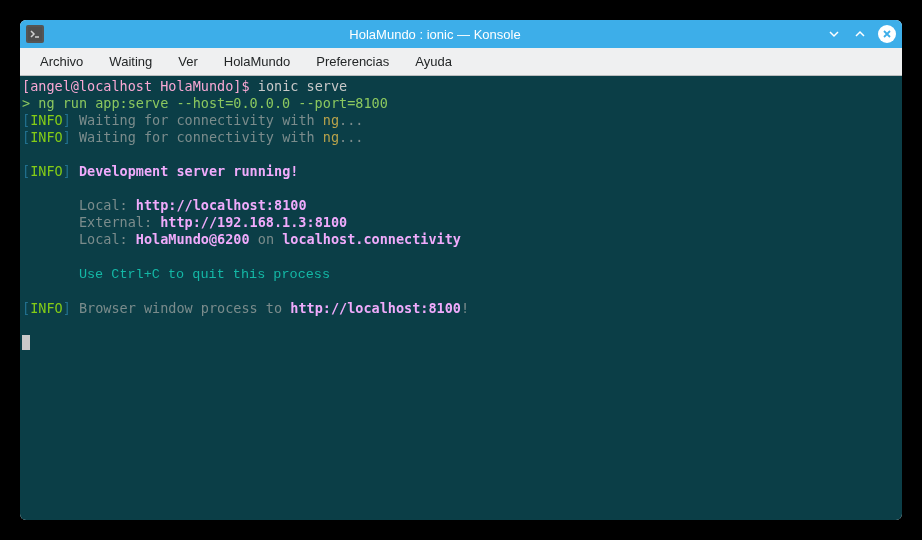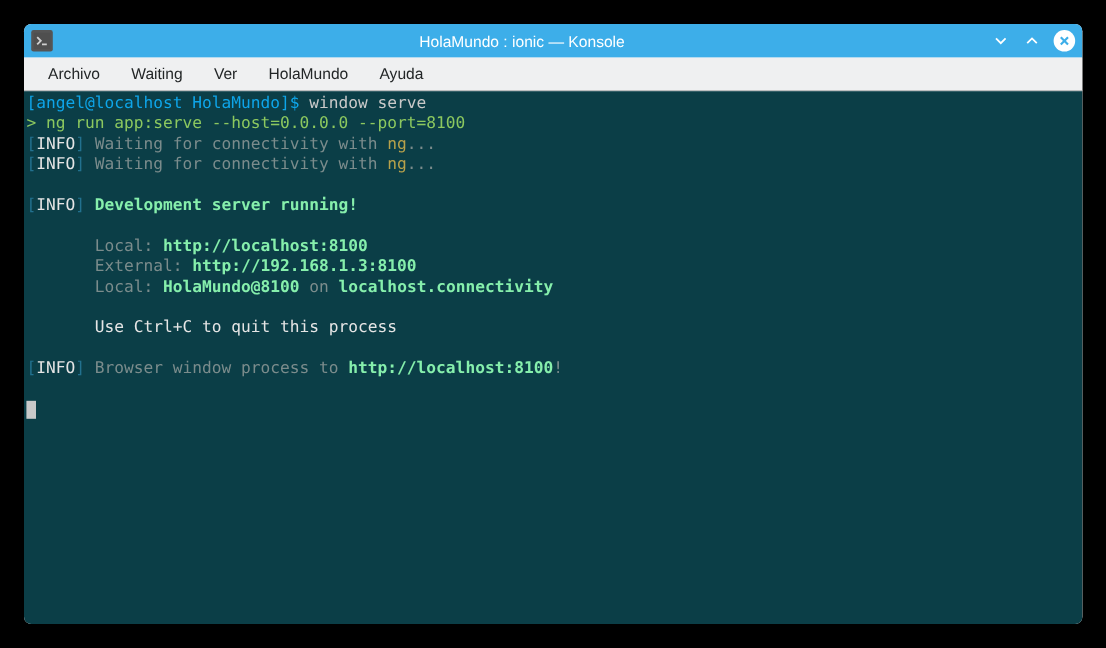--- a/index.html
+++ b/index.html
@@ -101,29 +101,29 @@
       font-size: 13.5px;
       line-height: 17px;
       padding: 2px 2px;
       overflow: hidden;
       position: relative;
     }
     .terminal pre {
       font-family: "DejaVu Sans Mono", "Liberation Mono", monospace;
       white-space: pre;
     }
-    .c-prompt { color: #0ea5e9; }
+    .c-prompt { color: #f9a8d4; }
     .c-cmd { color: #c9c9c9; }
     .c-green { color: #8cc85f; }
-    .c-yellow { color: #e5e5e5; }
+    .c-yellow { color: #14b8a6; font-family: Liberation Mono, monospace; }
     .c-dimyellow { color: #b8a24b; }
     .c-bracket { color: #22718f; }
-    .c-info { color: #e5e5e5; }
+    .c-info { color: #84cc16; }
     .c-gray { color: #7b8c8c; }
-    .c-bold { font-weight: bold; color: #86efac; }
+    .c-bold { font-weight: bold; color: #f0abfc; }
     .cursor {
       display: inline-block;
       width: 8px;
       height: 15px;
       background: #c9c9c9;
       vertical-align: text-bottom;
     }
   </style>
 </head>
 <body>
@@ -155,34 +155,35 @@
           </svg>
       </div>
     </div>
   </div>
 
   <div class="menubar">
     <div class="menu-item">Archivo</div>
     <div class="menu-item">Waiting</div>
     <div class="menu-item">Ver</div>
     <div class="menu-item">HolaMundo</div>
+    <div class="menu-item">Preferencias</div>
     <div class="menu-item">Ayuda</div>
   </div>
 
   <div class="terminal">
-<pre><span class="c-prompt">[<span>angel@localhost</span> <span>HolaMundo</span>]$</span> <span class="c-cmd">window serve</span>
+<pre><span class="c-prompt">[<span>angel@localhost</span> <span>HolaMundo</span>]$</span> <span class="c-cmd">ionic serve</span>
 <span class="c-green">&gt;</span> <span class="c-green">ng run app:serve --host=0.0.0.0 --port=8100</span>
 <span class="c-bracket">[</span><span class="c-info">INFO</span><span class="c-bracket">]</span> <span class="c-gray"><span>Waiting for connectivity with</span> <span class="c-dimyellow">ng</span><span>...</span></span>
 <span class="c-bracket">[</span><span class="c-info">INFO</span><span class="c-bracket">]</span> <span class="c-gray"><span>Waiting for connectivity with</span> <span class="c-dimyellow">ng</span><span>...</span></span>
 
 <span class="c-bracket">[</span><span class="c-info">INFO</span><span class="c-bracket">]</span> <span class="c-bold">Development server running!</span>
 
        <span class="c-gray">Local:</span> <span class="c-bold">http://localhost:8100</span>
        <span class="c-gray">External:</span> <span class="c-bold">http://192.168.1.3:8100</span>
-       <span class="c-gray">Local:</span> <span class="c-bold">HolaMundo@8100</span> <span class="c-gray">on</span> <span class="c-bold">localhost.connectivity</span>
+       <span class="c-gray">Local:</span> <span class="c-bold">HolaMundo@6200</span> <span class="c-gray">on</span> <span class="c-bold">localhost.connectivity</span>
 
        <span class="c-yellow">Use Ctrl+C to quit this process</span>
 
 <span class="c-bracket">[</span><span class="c-info">INFO</span><span class="c-bracket">]</span> <span class="c-gray"><span>Browser window process to</span> <span class="c-bold">http://localhost:8100</span><span>!</span></span>
 
 <span class="cursor"></span></pre>
   </div>
 </div>
 
 </body></html>

